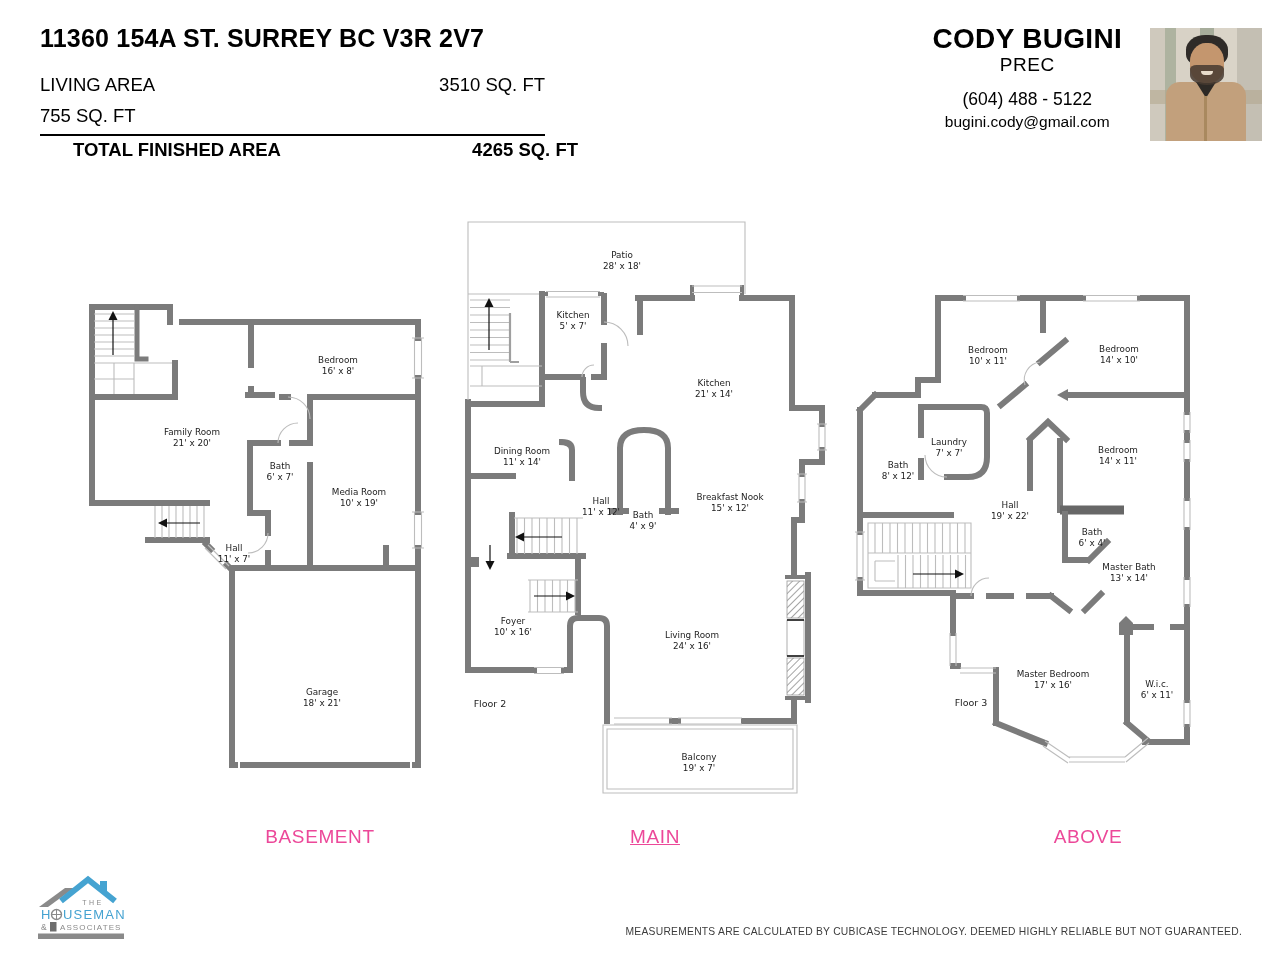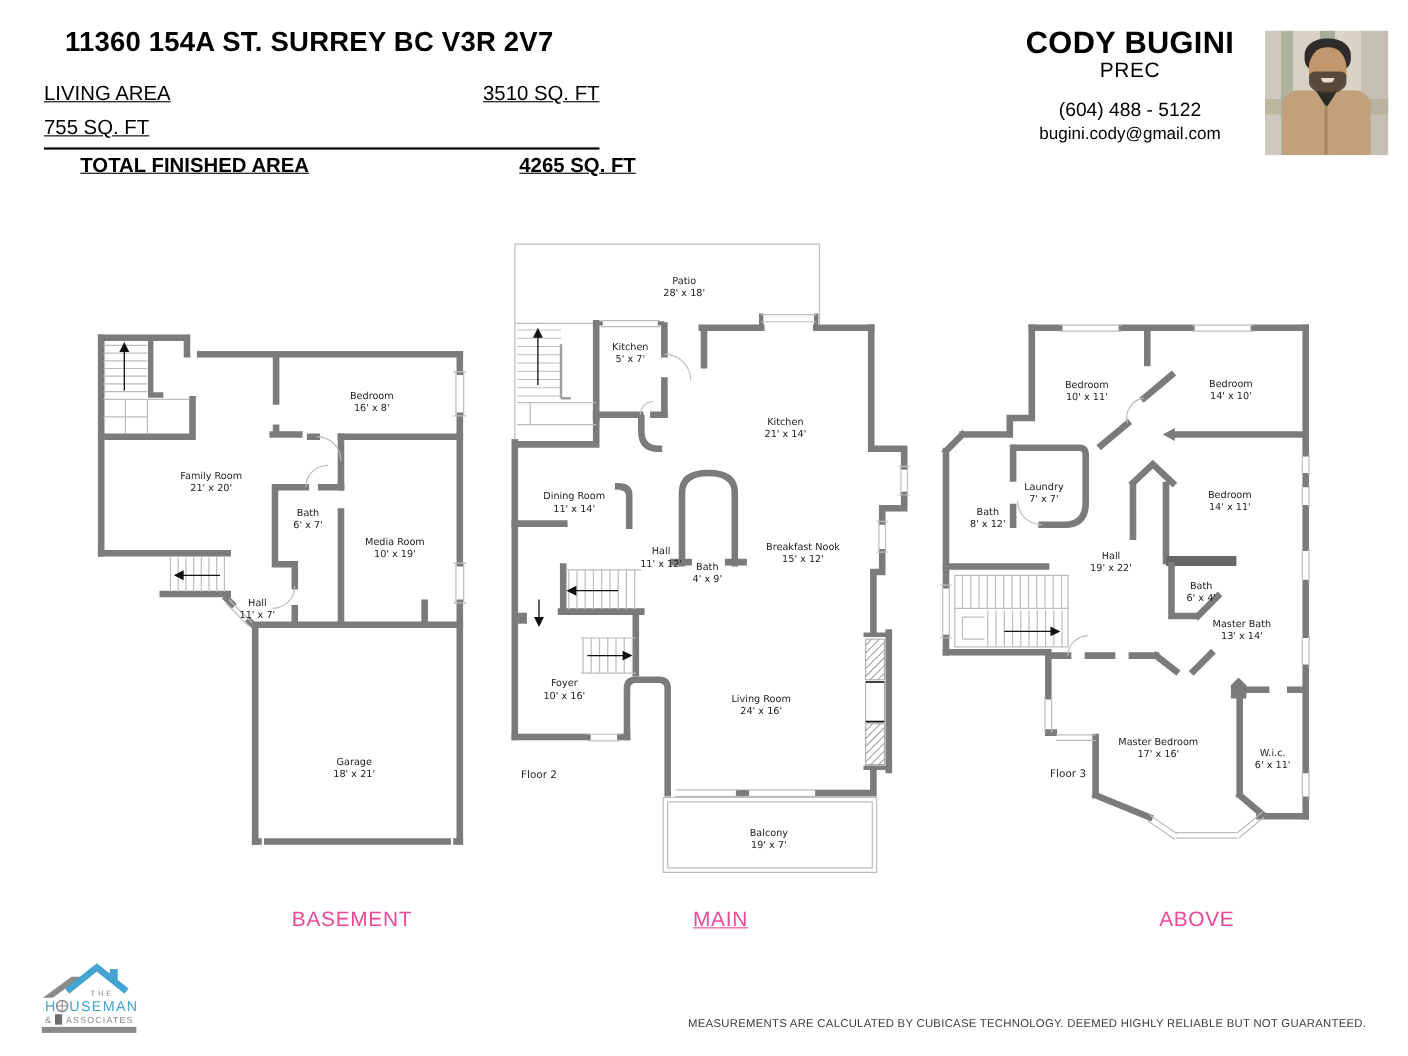--- a/index.html
+++ b/index.html
@@ -1,20 +1,20 @@
 <!DOCTYPE html>
 <html><head>
 <meta charset="utf-8">
 <style>
   html,body{margin:0;padding:0;background:#ffffff;}
   body{width:1280px;height:960px;position:relative;font-family:"Liberation Sans",sans-serif;color:#000;overflow:hidden;}
   .abs{position:absolute;}
   
-  #address{left:40px;top:24px;font-size:25px;font-weight:700;letter-spacing:.2px;margin-left:19px;}
-  .factrow{left:40px;width:505px;display:flex;justify-content:space-between;font-size:18.5px;text-decoration:underline;}
+  #address{left:40px;top:24px;font-size:25px;font-weight:700;letter-spacing:.2px;}
+  .factrow{left:40px;width:505px;display:flex;justify-content:space-between;font-size:18.5px;}
   #row1{top:74px;} #row2{top:105px;}
   #factdivider{left:40px;top:134px;width:505px;border-top:2px solid #000;height:0;}
   #rowtotal{top:139px;font-weight:700;margin-left:33px;}
   
   #agentblock{right:158px;top:24px;text-align:center;}
   #agentname{font-size:28px;font-weight:700;letter-spacing:.3px;line-height:1.05;}
   #agentdesig{font-size:19px;letter-spacing:.5px;margin-top:1px;}
   #agentphone{font-size:17.5px;margin-top:13px;}
   #agentemail{font-size:15.5px;margin-top:3px;}
   #photo{left:1150px;top:28px;width:112px;height:113px;overflow:hidden;

